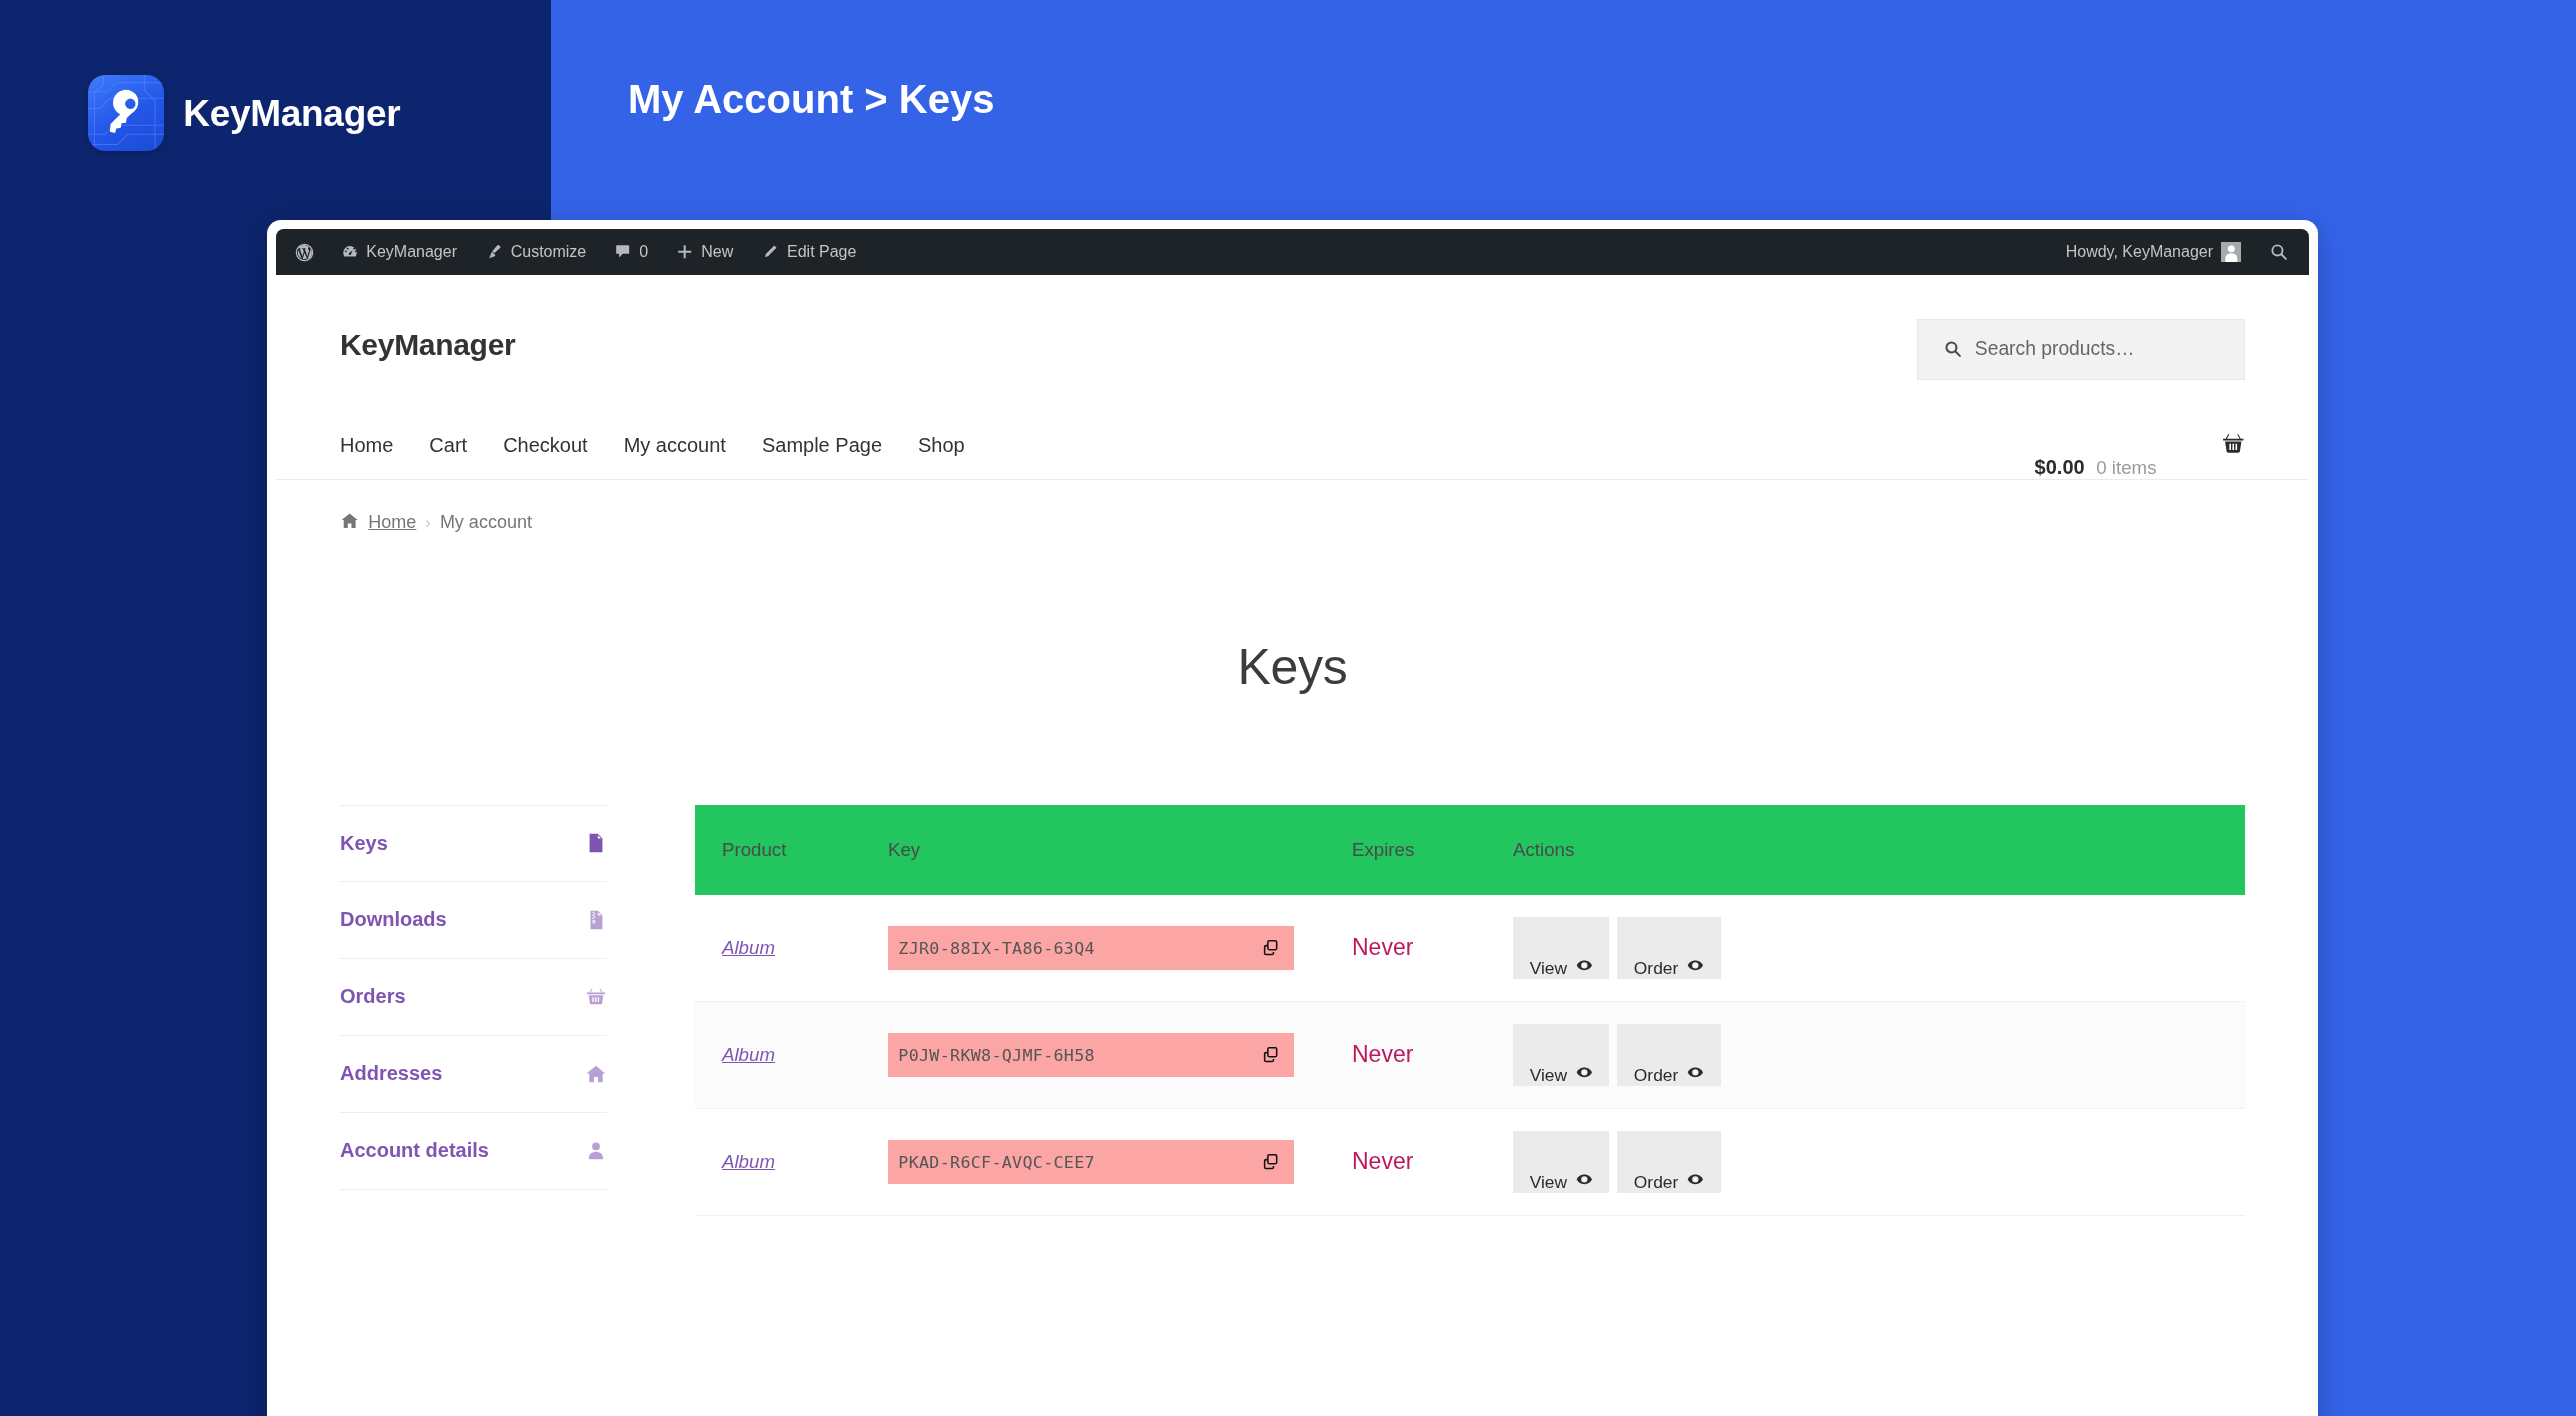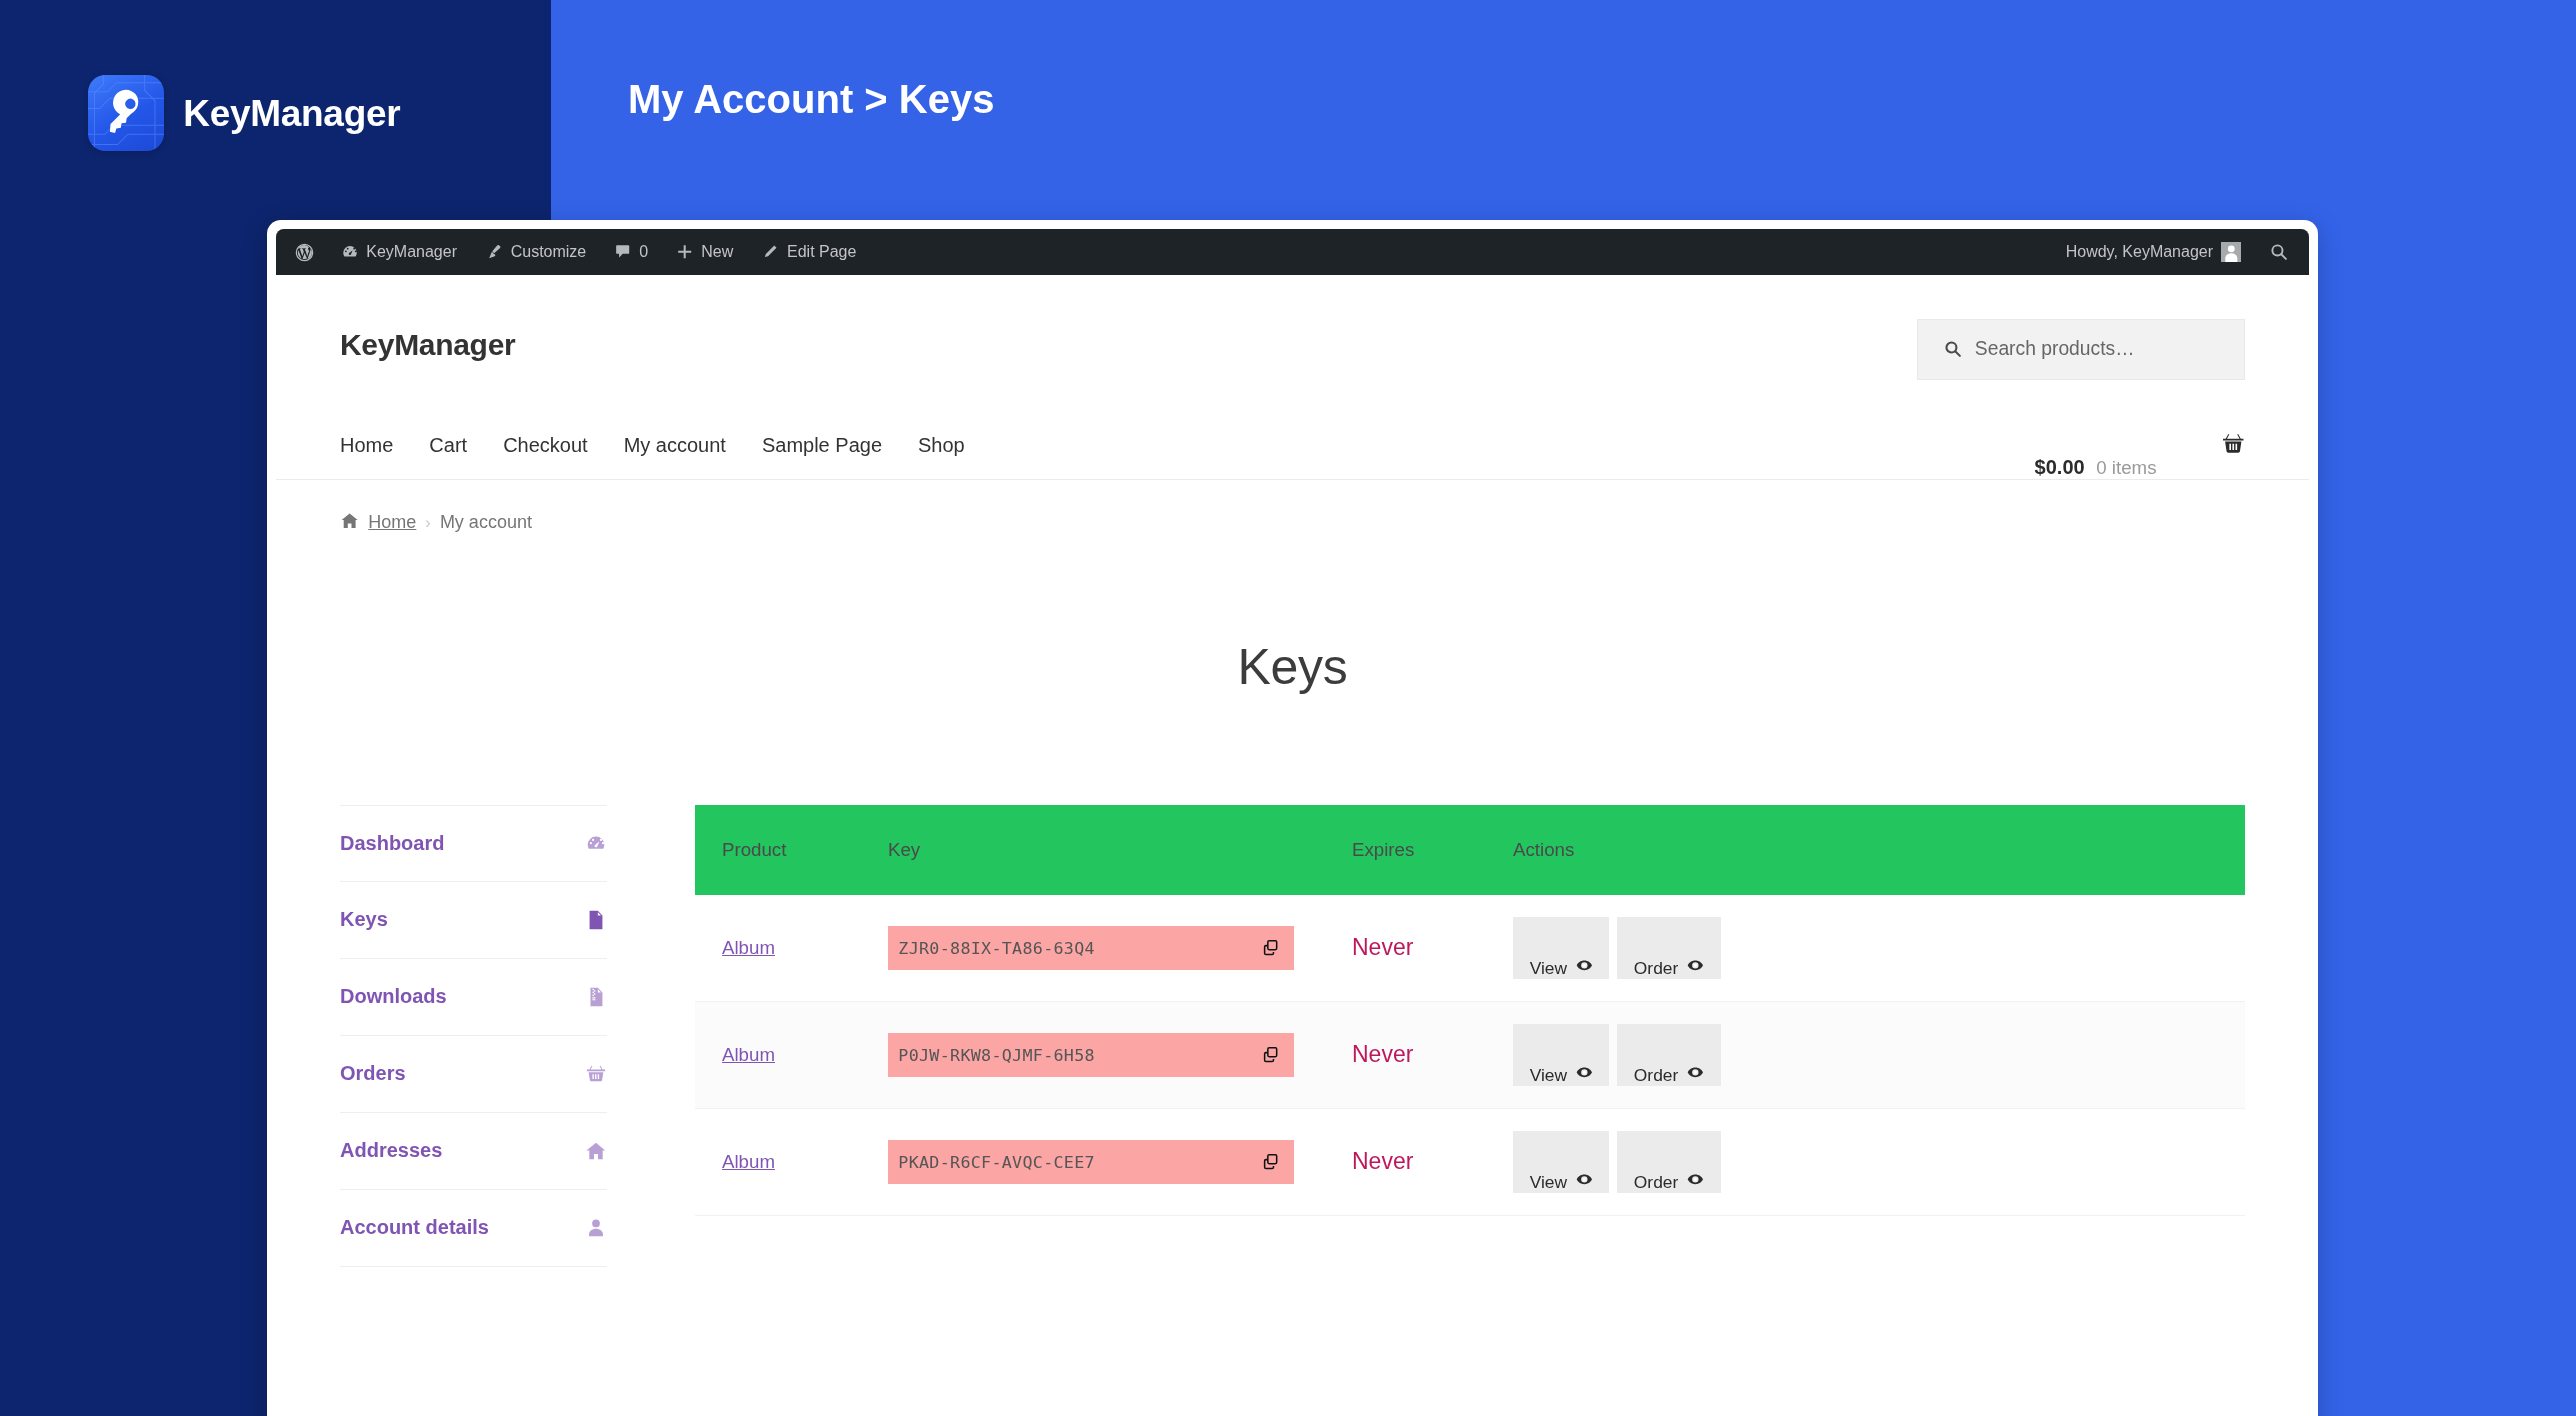--- a/index.html
+++ b/index.html
@@ -162,21 +162,21 @@
     background: #22c55e; text-align: left;
     font-size: 18.7px; color: #4a4a4a; font-weight: normal;
     padding: 30px 0 30px 0; height: 90px; vertical-align: middle;
   }
   table.keys thead th:first-child { padding-left: 27px; }
   table.keys tbody td {
     padding: 22px 0; vertical-align: middle;
     border-bottom: 0.6px solid #f1f1f1;
   }
   table.keys tbody tr:nth-child(even) td { background: #fbfbfb; }
-  table.keys tbody td:first-child { padding-left: 27px; }
+  table.keys tbody td:first-child { padding-left: 27px; font-style: italic; }
   .col-product { width: 193px; }
   .col-key { width: 464px; }
   .col-expires { width: 161px; }
   .col-actions { width: auto; }
 
   .prod-link {
     color: #7f54b3; font-size: 18.7px; text-decoration: underline;
   }
   .key-field {
     background: #fca5a5; height: 44px; width: 406px;
@@ -350,28 +350,20 @@
     <span class="bc-sep">›</span>
     <span>My account</span>
   </div>
 
   <div class="page-title">Keys</div>
 
   <div class="account">
 
     <div class="acct-nav">
 
-      <div class="acct-nav-item">
-        <span class="acct-nav-label">Dashboard</span>
-        <span class="acct-nav-ico">
-          <svg width="22" height="22" viewBox="0 0 24 24" fill="#7f54b3">
-            <path d="M12 5a9 9 0 0 0-9 9c0 1.6.4 3.1 1.1 4.4h15.8A8.9 8.9 0 0 0 21 14a9 9 0 0 0-9-9zm-5.6 8.4a1.2 1.2 0 1 1 0-2.4 1.2 1.2 0 0 1 0 2.4zm2.4-3.6a1.2 1.2 0 1 1 0-2.4 1.2 1.2 0 0 1 0 2.4zm8.6 0a1.2 1.2 0 1 1 0-2.4 1.2 1.2 0 0 1 0 2.4zm2.2 3.6a1.2 1.2 0 1 1 0-2.4 1.2 1.2 0 0 1 0 2.4zm-6.5 2.9c-.6.6-1.6.6-2.2 0-.6-.6-.6-1.6 0-2.2l4-3.3c.3-.3.7.2.5.5l-2.3 5z"></path>
-          </svg>
-        </span>
-      </div>
 
       <div class="acct-nav-item is-active">
         <span class="acct-nav-label">Keys</span>
         <span class="acct-nav-ico">
           <svg width="22" height="22" viewBox="0 0 24 24" fill="#7f54b3">
             <path d="M5 2h9l5 5v15H5V2zm9 1.5V7h3.5L14 3.5zM7.5 11h9v1.6h-9V11zm0 3.2h9v1.6h-9v-1.6zm0 3.2h6.2V19H7.5v-1.6z"></path>
           </svg>
         </span>
       </div>
 

